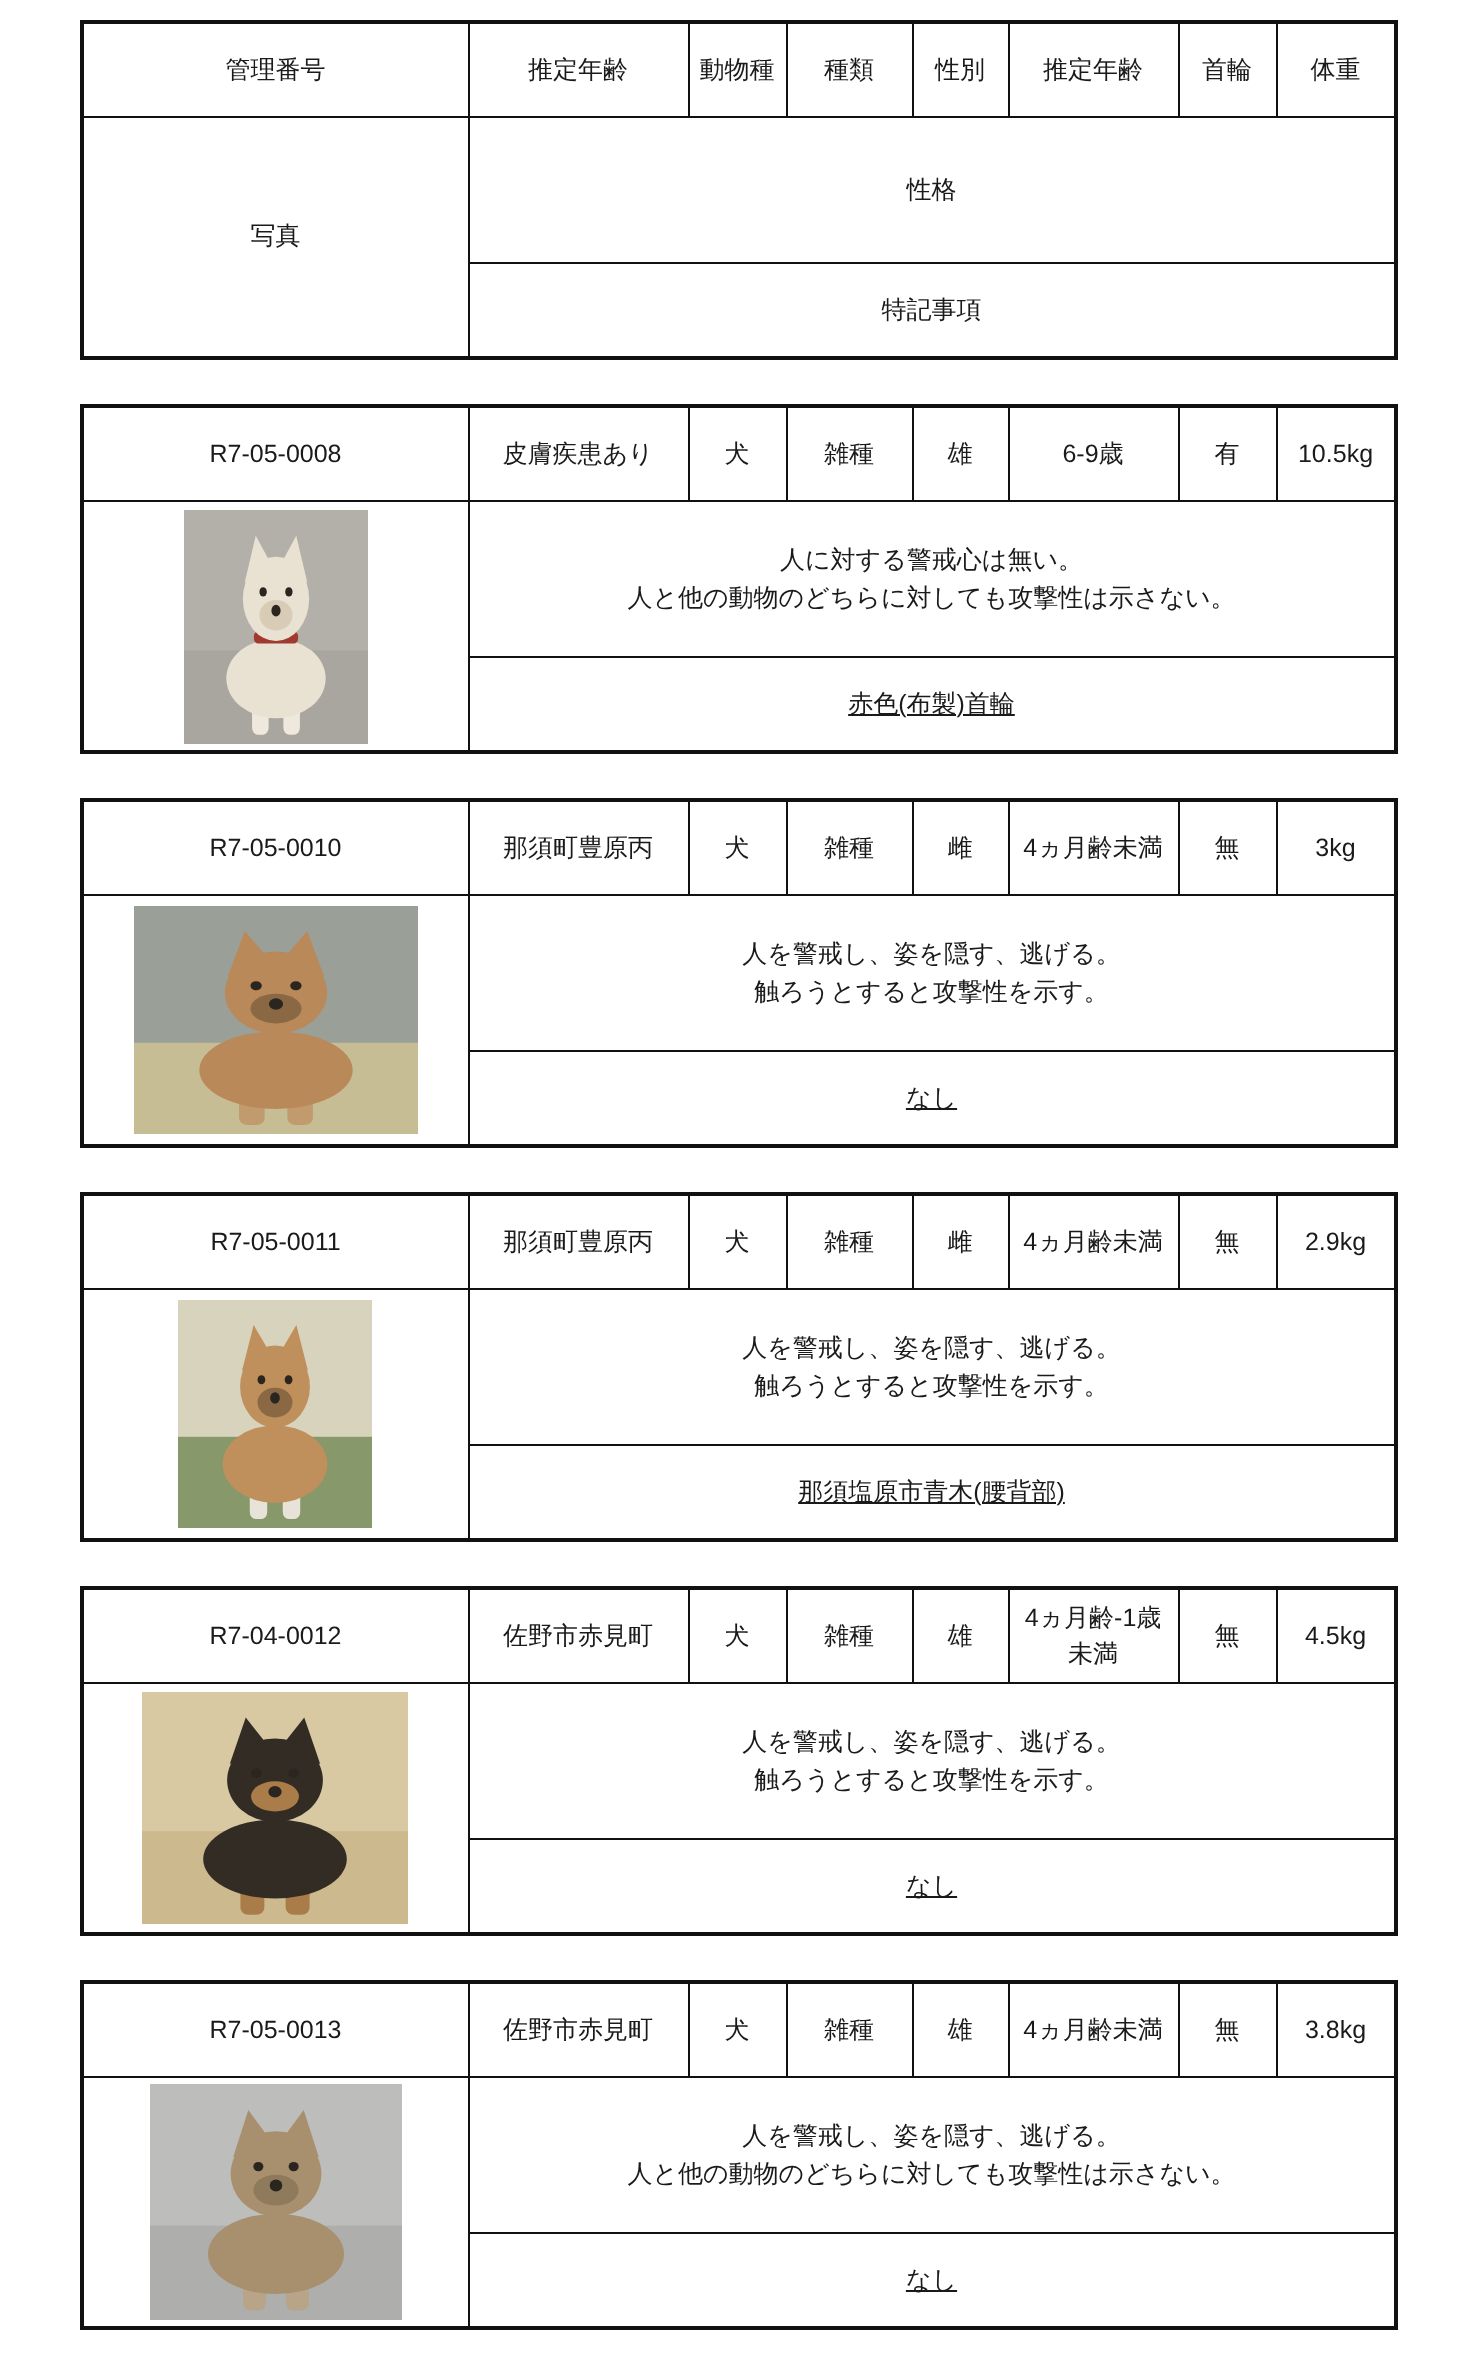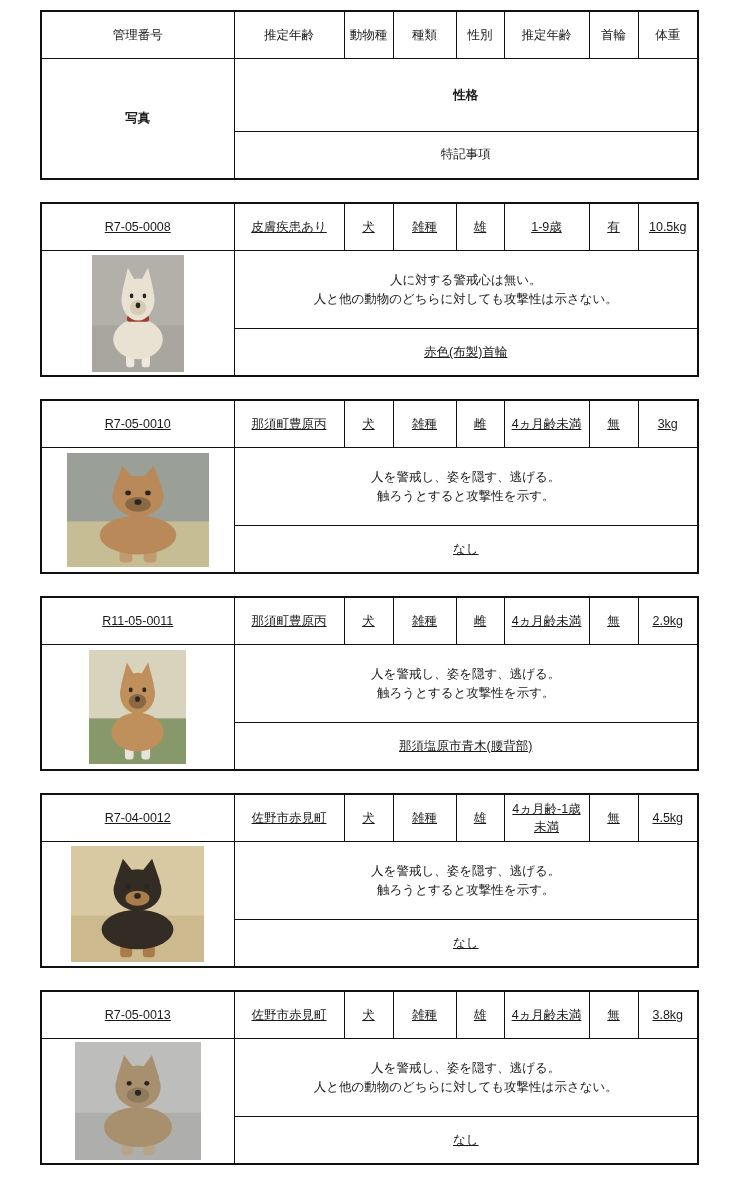--- a/index.html
+++ b/index.html
@@ -24,23 +24,23 @@
     border: 1px solid #111111;
     text-align: center;
     vertical-align: middle;
     font-size: 12.5px;
     line-height: 1.45;
     padding: 0 3px;
     overflow: hidden;
     word-break: break-all;
   }
   .r-head td   { height: 46px; font-size: 13px; margin-left: 20px; }
-  .r-mid td    { height: 72px; font-weight: bold; }
-  .r-foot td   { height: 46px; font-family: Liberation Mono, monospace; }
-  .rec-r1 td   { height: 46px; text-decoration: underline; }
+  .r-mid td    { height: 72px; }
+  .r-foot td   { height: 46px; }
+  .rec-r1 td   { height: 46px; }
   .rec-r2 td   { height: 77px; }
   .rec-r3 td   { height: 46px; text-decoration: underline; }
   .pre { white-space: pre-line; }
   .photo-cell { padding: 2px; }
   .photo-cell svg { display: inline-block; vertical-align: middle; }
 </style>
 </head>
 <body>
 
 <div class="sheet">
@@ -89,21 +89,21 @@
           <col style="width:49px">
           <col style="width:60px">
       </colgroup>
       <tbody>
         <tr class="rec-r1">
           <td>R7-05-0008</td>
           <td>皮膚疾患あり</td>
           <td>犬</td>
           <td>雑種</td>
           <td>雄</td>
-          <td>1-9歳</td>
+          <td>6-9歳</td>
           <td>有</td>
           <td>10.5kg</td>
         </tr>
         <tr class="rec-r2">
           <td class="photo-cell" rowspan="2">
             <svg viewBox="0 0 100 100" preserveAspectRatio="none" role="img" width="92" height="117">
               <rect class="ph-bg" x="0" y="0" width="100" height="100" fill="#b3b0a9"></rect>
               <rect class="ph-ground" x="0" y="60" width="100" height="40" fill="#a9a69f"></rect>
               <rect class="ph-leg" x="37" y="72" width="9" height="24" rx="3" fill="#efe9dd"></rect>
               <rect class="ph-leg" x="54" y="72" width="9" height="24" rx="3" fill="#efe9dd"></rect>
@@ -182,21 +182,21 @@
           <col style="width:110px">
           <col style="width:49px">
           <col style="width:63px">
         <col style="width:48px">
           <col style="width:85px">
           <col style="width:49px">
           <col style="width:60px">
       </colgroup>
       <tbody>
         <tr class="rec-r1">
-          <td>R11-05-0011</td>
+          <td>R7-05-0011</td>
           <td>那須町豊原丙</td>
           <td>犬</td>
           <td>雑種</td>
           <td>雌</td>
           <td>4ヵ月齢未満</td>
           <td>無</td>
           <td>2.9kg</td>
         </tr>
         <tr class="rec-r2">
           <td class="photo-cell" rowspan="2">

